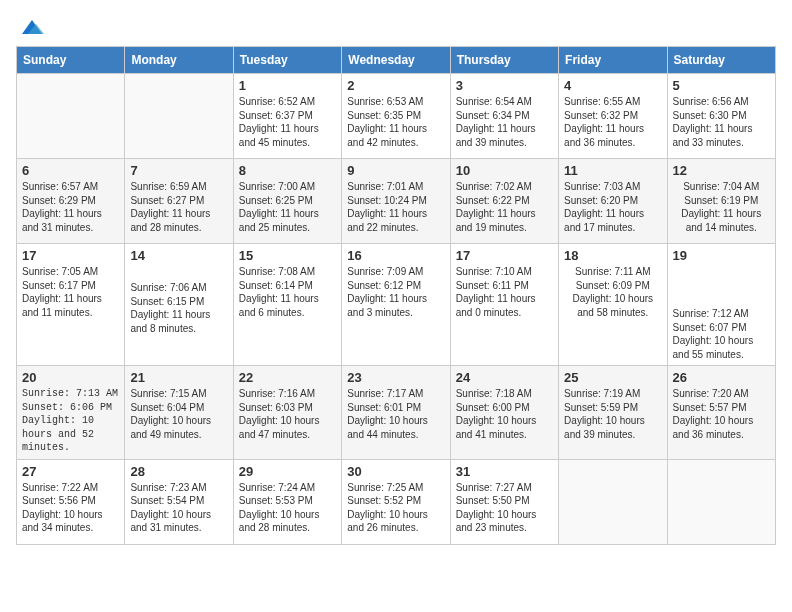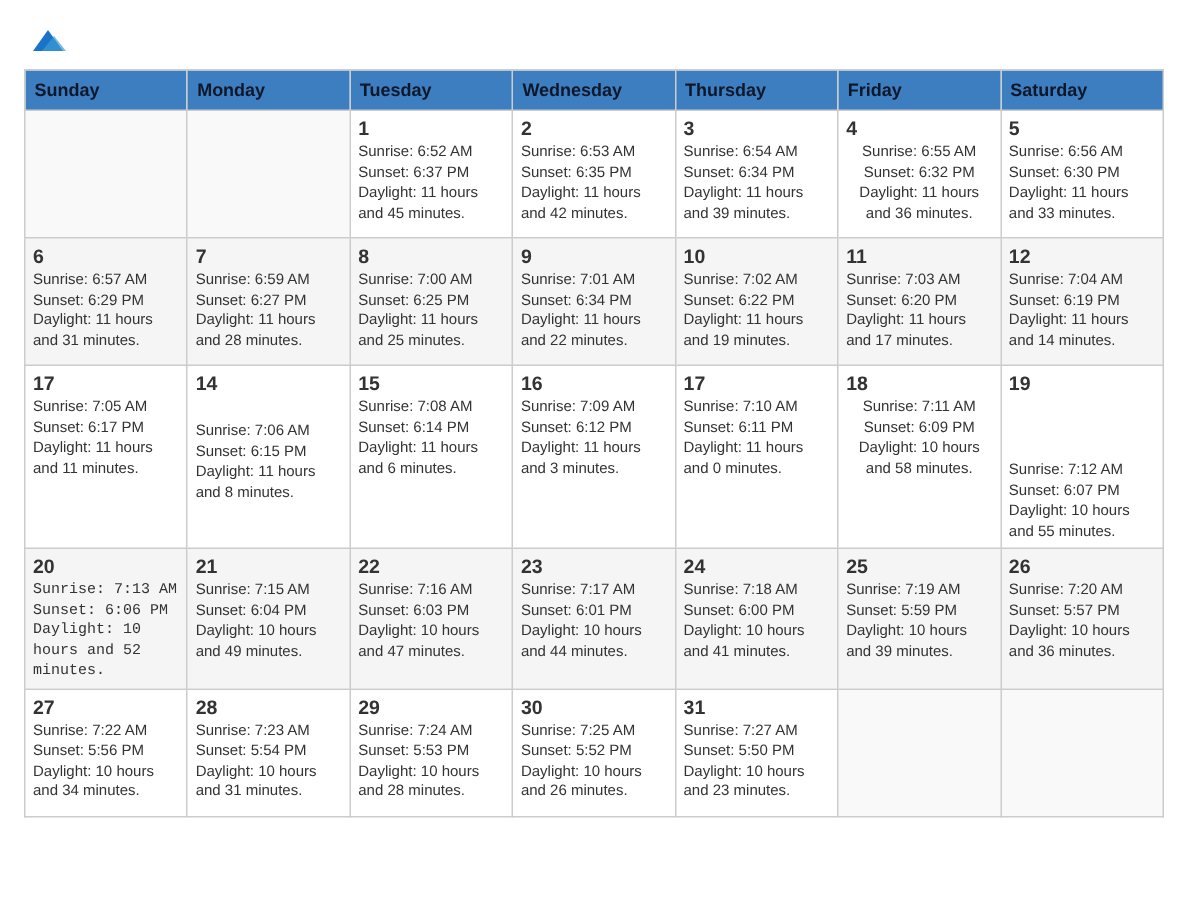--- a/index.html
+++ b/index.html
@@ -47,21 +47,21 @@
       font-size: 14px;
       color: #555;
     }
     table {
       width: 100%;
       border-collapse: collapse;
       font-size: 11px;
     }
     thead tr th {
       background: #3c7ebf;
-      color: #0f172a;
+      color: #ffffff;
       text-align: left;
       padding: 6px 6px;
       font-size: 12px;
       font-weight: bold;
       border: 1px solid #ccc;
     }
     tbody tr td {
       border: 1px solid #ccc;
       vertical-align: top;
       padding: 4px 5px;
@@ -136,21 +136,21 @@
 Daylight: 11 hours and 42 minutes.</div>
         </td>
         <td>
           <div class="day-num">3</div>
           <div class="cell-text" style="white-space: pre-line;">Sunrise: 6:54 AM
 Sunset: 6:34 PM
 Daylight: 11 hours and 39 minutes.</div>
         </td>
         <td>
           <div class="day-num">4</div>
-          <div class="cell-text" style="white-space: pre-line; text-align: center;">Sunrise: 6:55 AM
+          <div class="cell-text" style="white-space: pre-line;">Sunrise: 6:55 AM
 Sunset: 6:32 PM
 Daylight: 11 hours and 36 minutes.</div>
         </td>
         <td>
           <div class="day-num">5</div>
           <div class="cell-text" style="white-space: pre-line;">Sunrise: 6:56 AM
 Sunset: 6:30 PM
 Daylight: 11 hours and 33 minutes.</div>
         </td>
       </tr>
@@ -169,38 +169,38 @@
         </td>
         <td>
           <div class="day-num">8</div>
           <div class="cell-text" style="white-space: pre-line;">Sunrise: 7:00 AM
 Sunset: 6:25 PM
 Daylight: 11 hours and 25 minutes.</div>
         </td>
         <td>
           <div class="day-num">9</div>
           <div class="cell-text" style="white-space: pre-line;">Sunrise: 7:01 AM
-Sunset: 6:34 PM
+Sunset: 10:24 PM
 Daylight: 11 hours and 22 minutes.</div>
         </td>
         <td>
           <div class="day-num">10</div>
           <div class="cell-text" style="white-space: pre-line;">Sunrise: 7:02 AM
 Sunset: 6:22 PM
 Daylight: 11 hours and 19 minutes.</div>
         </td>
         <td>
           <div class="day-num">11</div>
           <div class="cell-text" style="white-space: pre-line;">Sunrise: 7:03 AM
 Sunset: 6:20 PM
 Daylight: 11 hours and 17 minutes.</div>
         </td>
         <td>
           <div class="day-num">12</div>
-          <div class="cell-text" style="white-space: pre-line;">Sunrise: 7:04 AM
+          <div class="cell-text" style="white-space: pre-line; text-align: center;">Sunrise: 7:04 AM
 Sunset: 6:19 PM
 Daylight: 11 hours and 14 minutes.</div>
         </td>
       </tr>
       <tr>
         <td>
           <div class="day-num">17</div>
           <div class="cell-text" style="white-space: pre-line;">Sunrise: 7:05 AM
 Sunset: 6:17 PM
 Daylight: 11 hours and 11 minutes.</div>

